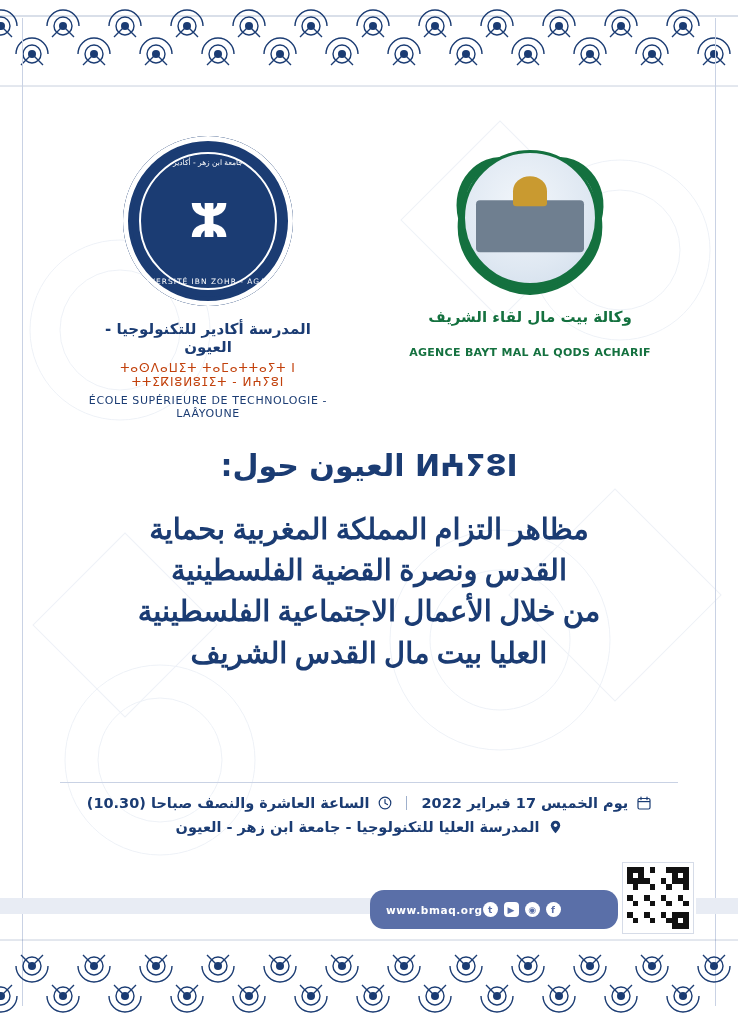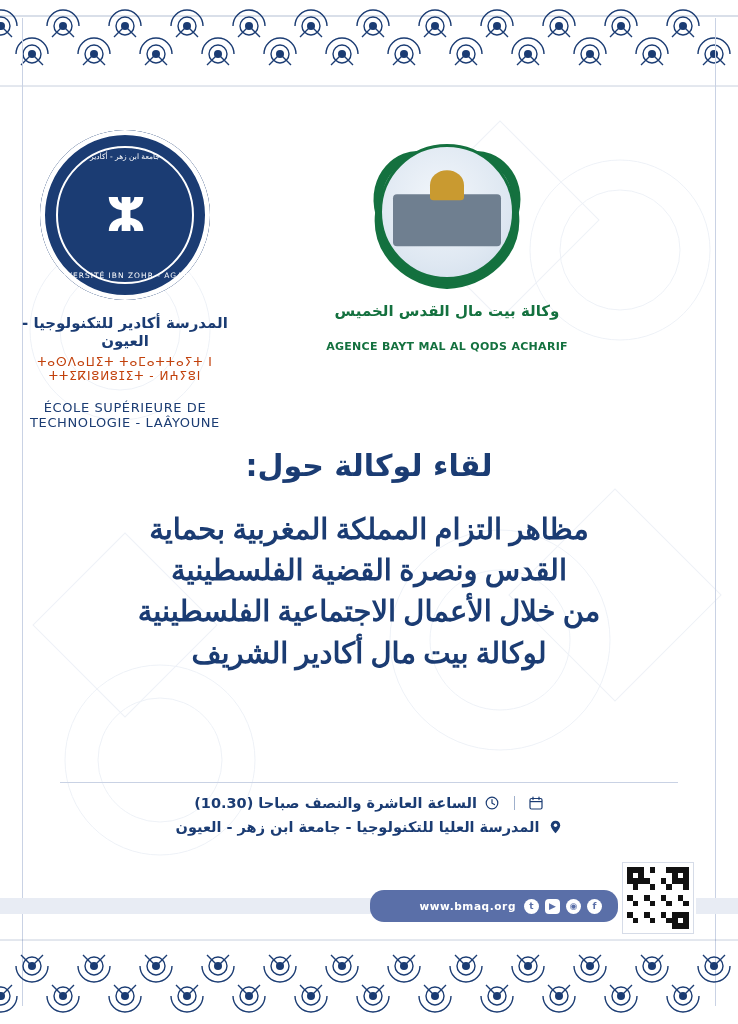--- a/index.html
+++ b/index.html
@@ -53,24 +53,25 @@
     bottom: 0;
     left: 0;
     right: 0;
     height: 98px;
     overflow: hidden;
   }
 
   
   .logos {
     position: absolute;
-    top: 130px;
+    top: 136px;
     left: 0;
     right: 0;
     display: flex;
+    justify-content: center;
     align-items: flex-start;
     gap: 72px;
     direction: ltr;
   }
   .logo-block {
     width: 250px;
     text-align: center;
   }
   .logo-seal-uiz {
     width: 170px;
@@ -116,22 +117,22 @@
     direction: rtl;
   }
   .logo-caption-tif {
     color: #c2410c;
     font-size: 12px;
     margin-top: 5px;
     letter-spacing: 1px;
   }
   .logo-caption-fr {
     color: #1b3c73;
-    font-size: 13px;
-    margin-top: 17px;
+    font-size: 11px;
+    margin-top: 5px;
     letter-spacing: 0.6px;
   }
 
   .logo-seal-bmaq {
     width: 190px;
     height: 160px;
     margin: 6px auto 0;
     position: relative;
   }
   .bmaq-globe {
@@ -242,30 +243,29 @@
     height: 15px;
     color: #1b3c73;
   }
 
   
   .footer-bar {
     position: absolute;
     left: 370px;
     top: 890px;
     width: 248px;
-    height: 32px;
+    height: 39px;
     background: #5a6fa8;
     border-radius: 14px;
     display: flex;
     align-items: center;
-    justify-content: flex-end;
+    justify-content: flex-start;
     padding: 0 16px;
     box-sizing: border-box;
     direction: ltr;
-    gap: 8px;
   }
   .footer-url {
     color: #ffffff;
     font-size: 10.5px;
     font-weight: bold;
     letter-spacing: 0.6px;
   }
   .socials {
     display: flex;
     gap: 6px;
@@ -425,45 +425,46 @@
           <path d="M28 78 C18 40 48 16 70 20" fill="none" stroke="#14713f" stroke-width="9" stroke-linecap="round"></path>
           <path d="M162 78 C172 40 142 16 120 20" fill="none" stroke="#14713f" stroke-width="9" stroke-linecap="round"></path>
           <path d="M28 78 C24 118 58 146 95 148 C132 146 166 118 162 78" fill="none" stroke="#14713f" stroke-width="10" stroke-linecap="round"></path>
           <ellipse cx="95" cy="82" rx="66" ry="66" fill="none" stroke="#14713f" stroke-width="2"></ellipse>
           <path d="M29 82 H161 M95 16 V148 M40 48 C70 62 120 62 150 48 M40 116 C70 102 120 102 150 116" fill="none" stroke="#14713f" stroke-width="1.2" opacity="0.85"></path>
         </svg>
         <div class="bmaq-globe">
           <div class="bmaq-dome"></div>
         </div>
       </div>
-      <div class="bmaq-caption-ar">وكالة بيت مال القدس الخميس</div>
+      <div class="bmaq-caption-ar">وكالة بيت مال لقاء الشريف</div>
       <div class="bmaq-caption-fr">AGENCE BAYT MAL AL QODS ACHARIF</div>
     </div>
 
   </div>
 
   <div class="title-zone">
-    <div class="headline">لقاء لوكالة حول:</div>
+    <div class="headline">ⵍⵄⵢⵓⵏ العيون حول:</div>
     <div class="subtitle">
       <div>مظاهر التزام المملكة المغربية بحماية</div>
       <div>القدس ونصرة القضية الفلسطينية</div>
       <div>من خلال الأعمال الاجتماعية الفلسطينية</div>
-      <div>لوكالة بيت مال أكادير الشريف</div>
+      <div>العليا بيت مال القدس الشريف</div>
     </div>
   </div>
 
   <div class="info-zone">
     <div class="info-row">
       <span class="icon-sq">
         <svg width="14" height="14" viewBox="0 0 14 14" aria-hidden="true">
           <rect x="1" y="2.5" width="12" height="10.5" rx="1.5" fill="none" stroke="#1b3c73" stroke-width="1.2"></rect>
           <path d="M1 5.6 H13" stroke="#1b3c73" stroke-width="1.2"></path>
           <path d="M4 1 V3.6 M10 1 V3.6" stroke="#1b3c73" stroke-width="1.2" stroke-linecap="round"></path>
         </svg>
       </span>
+      <span>يوم الخميس 17 فبراير 2022</span>
       <span class="info-sep"></span>
       <span class="icon-sq">
         <svg width="14" height="14" viewBox="0 0 14 14" aria-hidden="true">
           <circle cx="7" cy="7" r="5.8" fill="none" stroke="#1b3c73" stroke-width="1.2"></circle>
           <path d="M7 3.6 V7.2 L9.4 8.6" fill="none" stroke="#1b3c73" stroke-width="1.2" stroke-linecap="round"></path>
         </svg>
       </span>
       <span>الساعة العاشرة والنصف صباحا (10.30)</span>
     </div>
     <div class="info-row">

